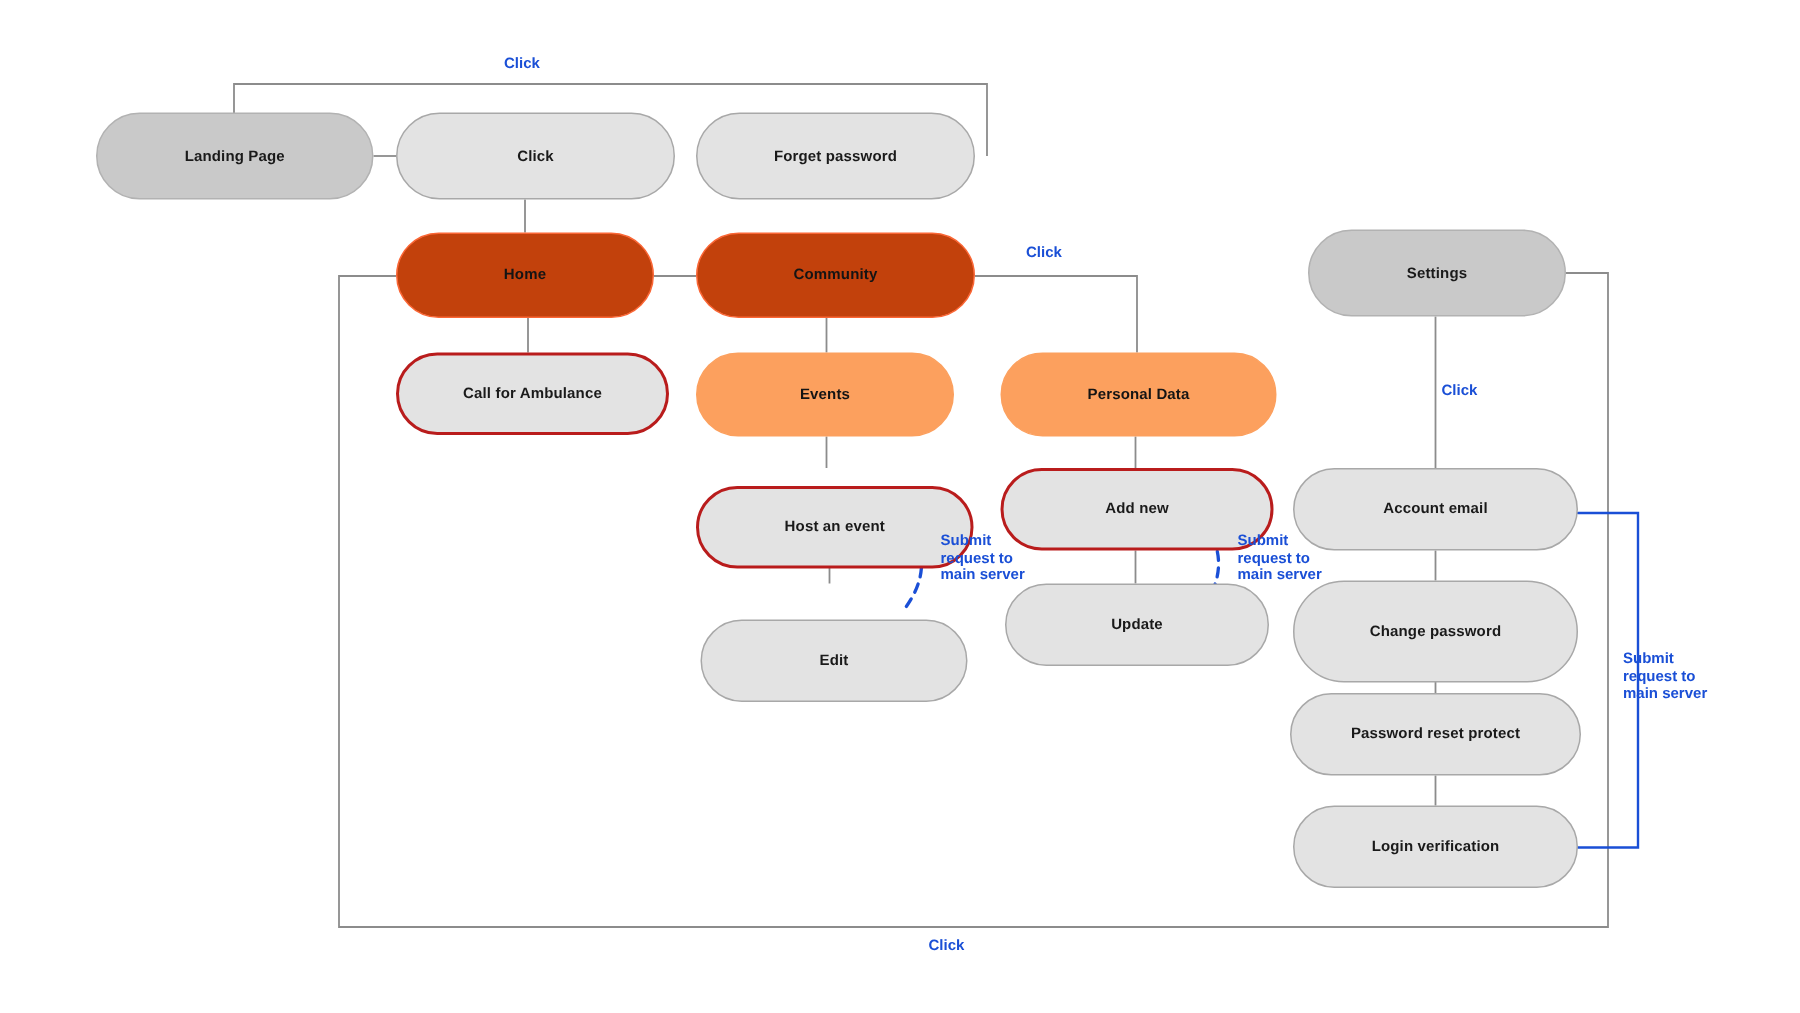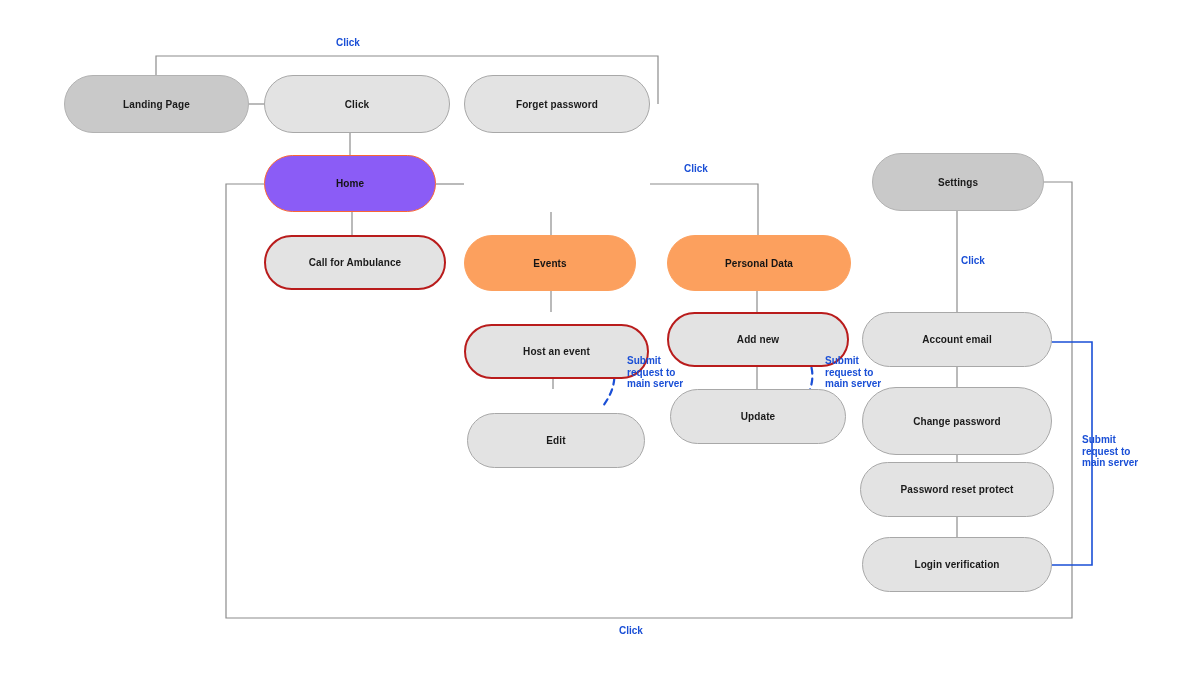--- a/index.html
+++ b/index.html
@@ -44,21 +44,21 @@
     background: #e3e3e3;
     border: 1px solid #a8a8a8;
     border-radius: 999px;
   }
   .node.pill-gray {
     background: #c9c9c9;
     border: 1px solid #b2b2b2;
     border-radius: 999px;
   }
   .node.pill-orange {
-    background: #8b5cf6;
+    background: #c2410c;
     border: 1px solid #fa6635;
     border-radius: 999px;
     color: #141414;
   }
   .node.pill-lightorange {
     background: #fca05e;
     border: 1px solid #fca05e;
     border-radius: 999px;
     color: #141414;
   }
@@ -142,20 +142,23 @@
   <div class="node pill-light" style="left:264px; top:75px;  width:186px; height:58px;">
       <span>Click</span>
     </div>
   <div class="node pill-light" style="left:464px; top:75px;  width:186px; height:58px;">
       <span>Forget password</span>
     </div>
 
   <div class="node pill-orange" style="left:264px; top:155px; width:172px; height:57px;">
       <span>Home</span>
     </div>
+  <div class="node pill-orange" style="left:464px; top:155px; width:186px; height:57px;">
+      <span>Community</span>
+    </div>
   <div class="node pill-gray" style="left:872px; top:153px; width:172px; height:58px;">
       <span>Settings</span>
     </div>
 
   <div class="node pill-bold" style="left:264px; top:235px; width:182px; height:55px;">
       <span>Call for Ambulance</span>
     </div>
   <div class="node pill-lightorange" style="left:464px; top:235px; width:172px; height:56px;">
       <span>Events</span>
     </div>

